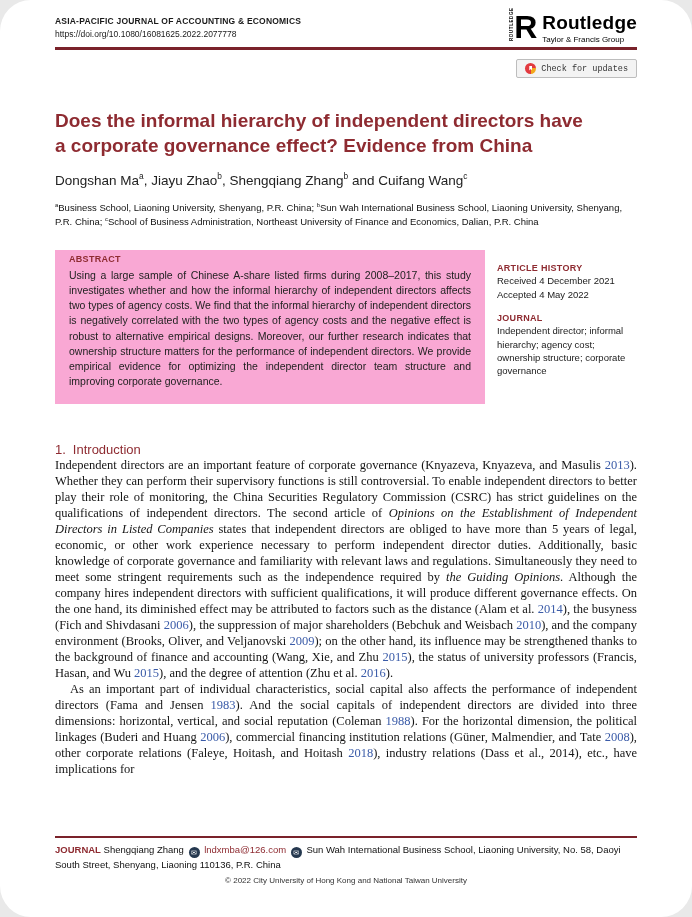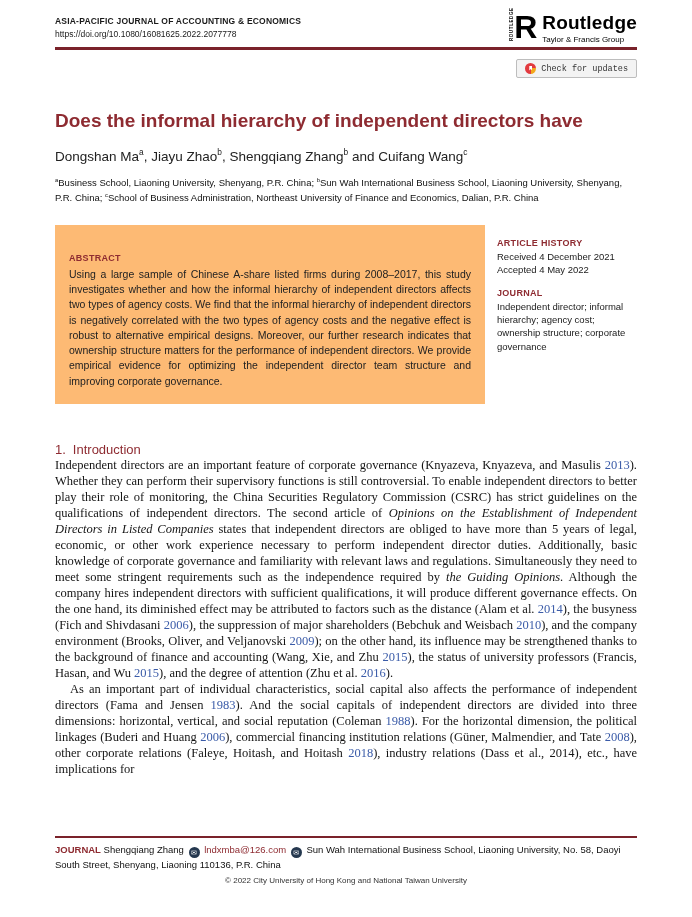--- a/index.html
+++ b/index.html
@@ -6,20 +6,21 @@
   html,body { background:#e9e9e9; }
   .page {
     position:relative;
     width:692px; height:917px;
     margin:0 auto;
     background:#ffffff;
     padding:12px 55px 0 55px;
     font-family:"Liberation Sans", sans-serif;
     color:#1a1a1a;
     overflow:hidden;
+    border-radius:31px;
   }
   
   .hdr { display:flex; justify-content:space-between; align-items:flex-start; }
   .hdr-left { padding-top:4px; }
   .journal-name { font-size:8.5px; font-weight:bold; letter-spacing:.2px; color:#1a1a1a; }
   .doi { font-size:8.5px; margin-top:3px; color:#1a1a1a; }
   .logo { display:flex; align-items:center; gap:5px; }
   .logo-mark { display:flex; align-items:center; }
   .logo-vert {
     writing-mode:vertical-rl; transform:rotate(180deg);
@@ -47,21 +48,21 @@
     content:""; position:absolute; left:4px; top:2.5px; width:3px; height:5px;
     background:#fff; clip-path:polygon(0 0,100% 0,100% 100%,50% 70%,0 100%);
   }
   
   .title { margin-top:31px; font-size:19px; font-weight:bold; color:#8e2b31; line-height:1.3; }
   .authors { margin-top:13px; font-size:13.5px; color:#222; }
   .affils { margin-top:13px; font-size:9.5px; line-height:1.5; color:#111; }
   .seg-sup { vertical-align:super; font-size:.62em; }
   
   .abs-row { display:flex; gap:12px; margin-top:20px; }
-  .abs-box { width:430px; flex:0 0 auto; background:#fdba74; padding:28px 14px 15px 14px; }
+  .abs-box { width:430px; flex:0 0 auto; background:#f9a8d4; padding:4px 14px 15px 14px; }
   .mini-label { font-size:9px; font-weight:bold; color:#8e2b31; letter-spacing:.3px; }
   .abs-text { margin-top:4px; font-size:10.5px; line-height:1.45; text-align:justify; color:#222; }
   .abs-side { flex:1; padding-top:12px; font-size:9.5px; line-height:1.4; }
   .abs-side .mini-label { display:block; }
   .kw-label { margin-top:11px; }
   
   .section-heading { margin-top:38px; font-size:13px; font-weight:normal; color:#8e2b31; }
   .section-heading .sec-txt { margin-left:7px; }
   .body-text { font-family:"Liberation Serif", serif; font-size:12.5px; line-height:1.28; text-align:justify; color:#141414; }
   .body-text p + p { text-indent:15px; }
@@ -104,20 +105,21 @@
 
   <div class="badge-row">
     <span class="badge">
       <span class="crossmark"></span>
       <span>Check for updates</span>
     </span>
   </div>
 
   <div class="title">
     <div>Does the informal hierarchy of independent directors have</div>
+    <div>a corporate governance effect? Evidence from China</div>
   </div>
   <div class="authors"><span>Dongshan Ma</span><span class="seg-sup">a</span><span>, Jiayu Zhao</span><span class="seg-sup">b</span><span>, Shengqiang Zhang</span><span class="seg-sup">b</span><span> and Cuifang Wang</span><span class="seg-sup">c</span></div>
   <div class="affils"><span class="seg-sup">a</span><span>Business School, Liaoning University, Shenyang, P.R. China; </span><span class="seg-sup">b</span><span>Sun Wah International Business School, Liaoning University, Shenyang, P.R. China; </span><span class="seg-sup">c</span><span>School of Business Administration, Northeast University of Finance and Economics, Dalian, P.R. China</span></div>
 
   <div class="abs-row">
     <div class="abs-box">
       <div class="mini-label">ABSTRACT</div>
       <div class="abs-text">Using a large sample of Chinese A-share listed firms during 2008–2017, this study investigates whether and how the informal hierarchy of independent directors affects two types of agency costs. We find that the informal hierarchy of independent directors is negatively correlated with the two types of agency costs and the negative effect is robust to alternative empirical designs. Moreover, our further research indicates that ownership structure matters for the performance of independent directors. We provide empirical evidence for optimizing the independent director team structure and improving corporate governance.</div>
     </div>
     <div class="abs-side">

